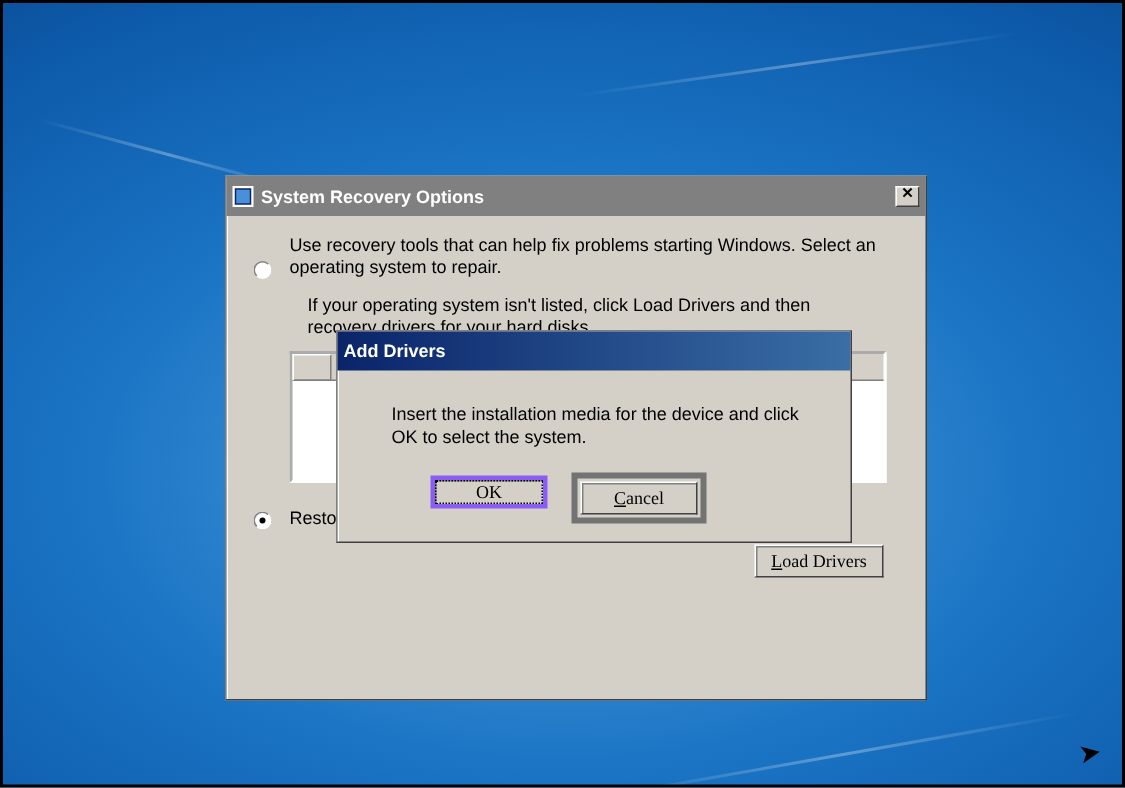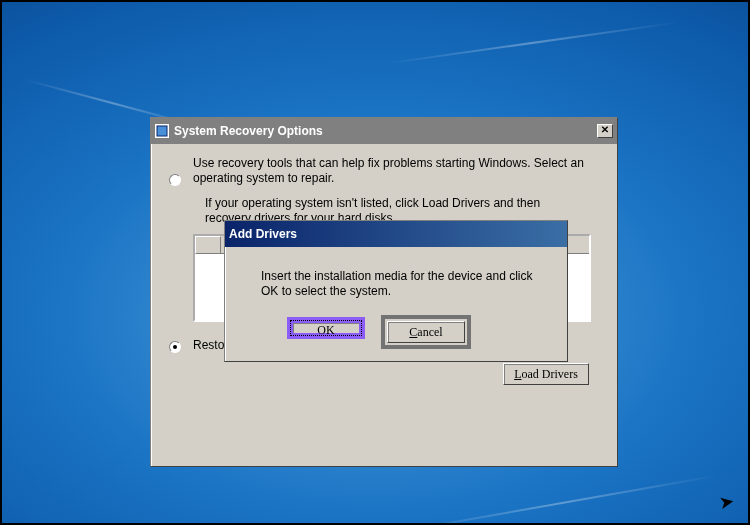--- a/index.html
+++ b/index.html
@@ -151,21 +151,21 @@
     border-right-color: #404040;
     border-bottom-color: #404040;
     box-shadow: 1px 1px 0 #808080 inset, -1px -1px 0 #d4d0c8 inset;
     font-size: 12px;
     font-family: Tahoma;
     cursor: pointer;
     padding: 0 6px;
     text-align: center;
   }
   .btn.focused {
-    border: 6px solid #8b5cf6;
+    border: 3px solid #8b5cf6;
     outline: 1px dotted #000;
     outline-offset: -4px;
   }
   .underline { text-decoration: underline; }
 
   
   .modal {
     left: 222px;
     top: 218px;
     width: 344px;

